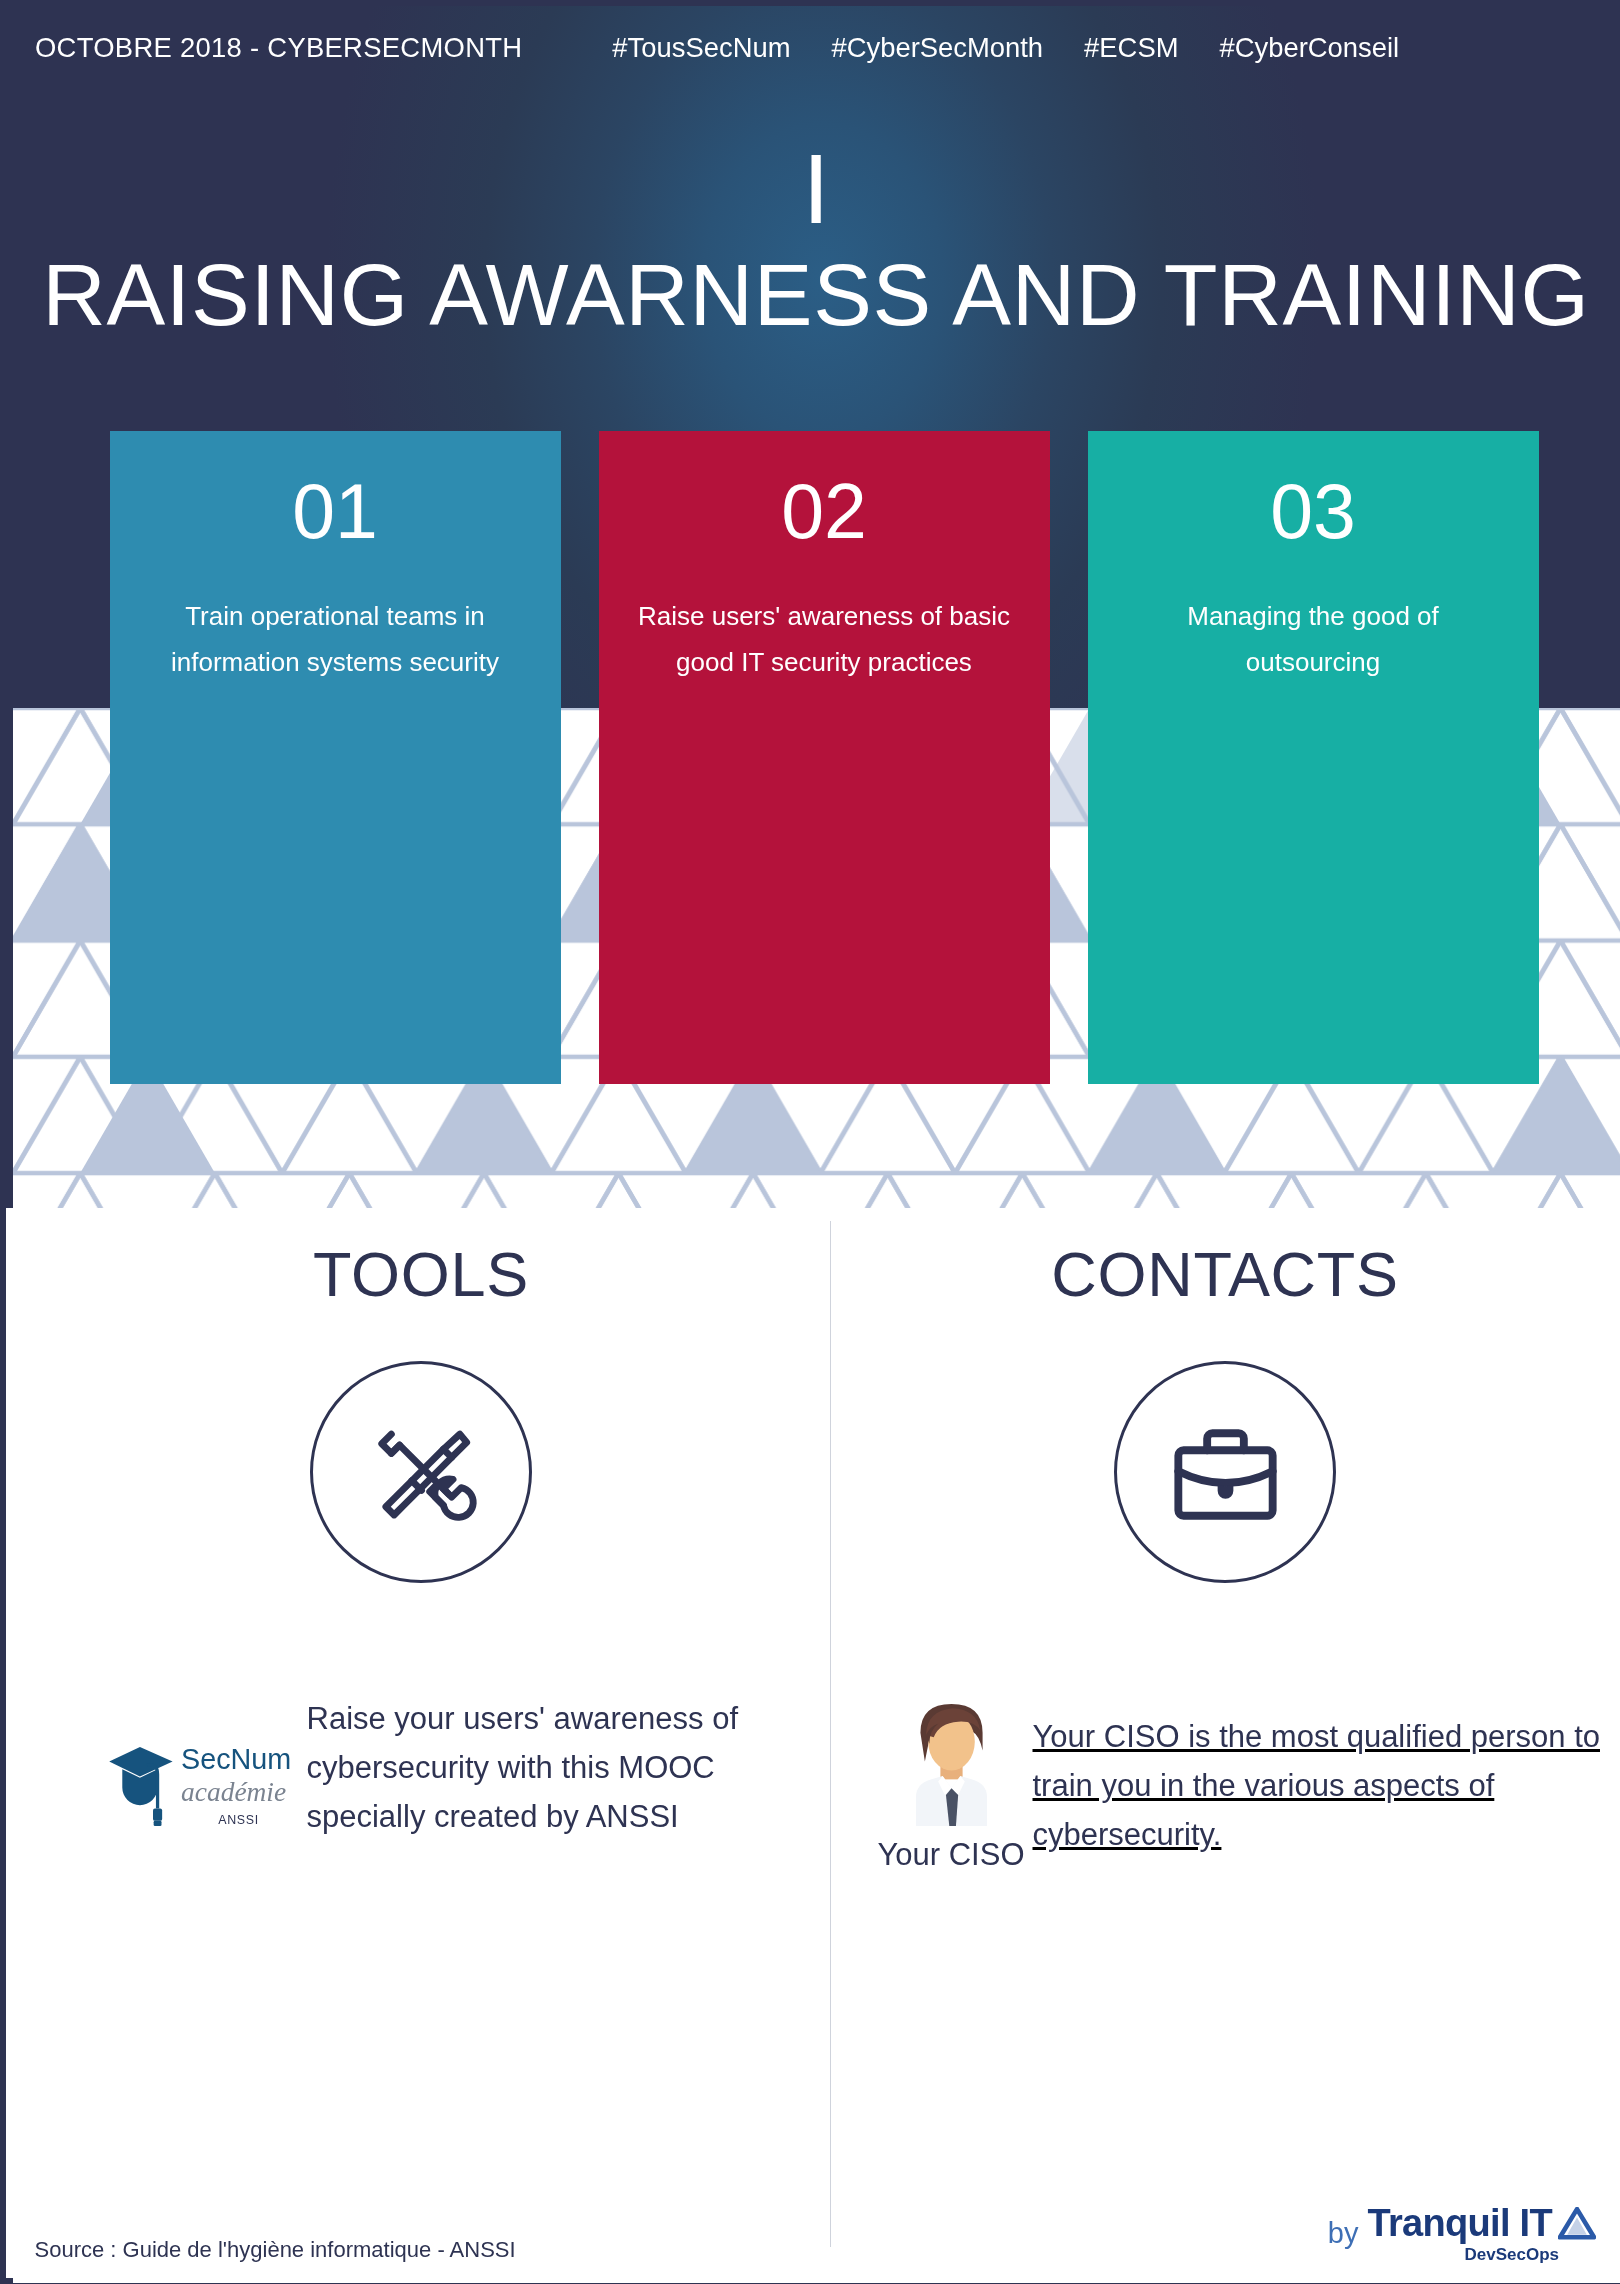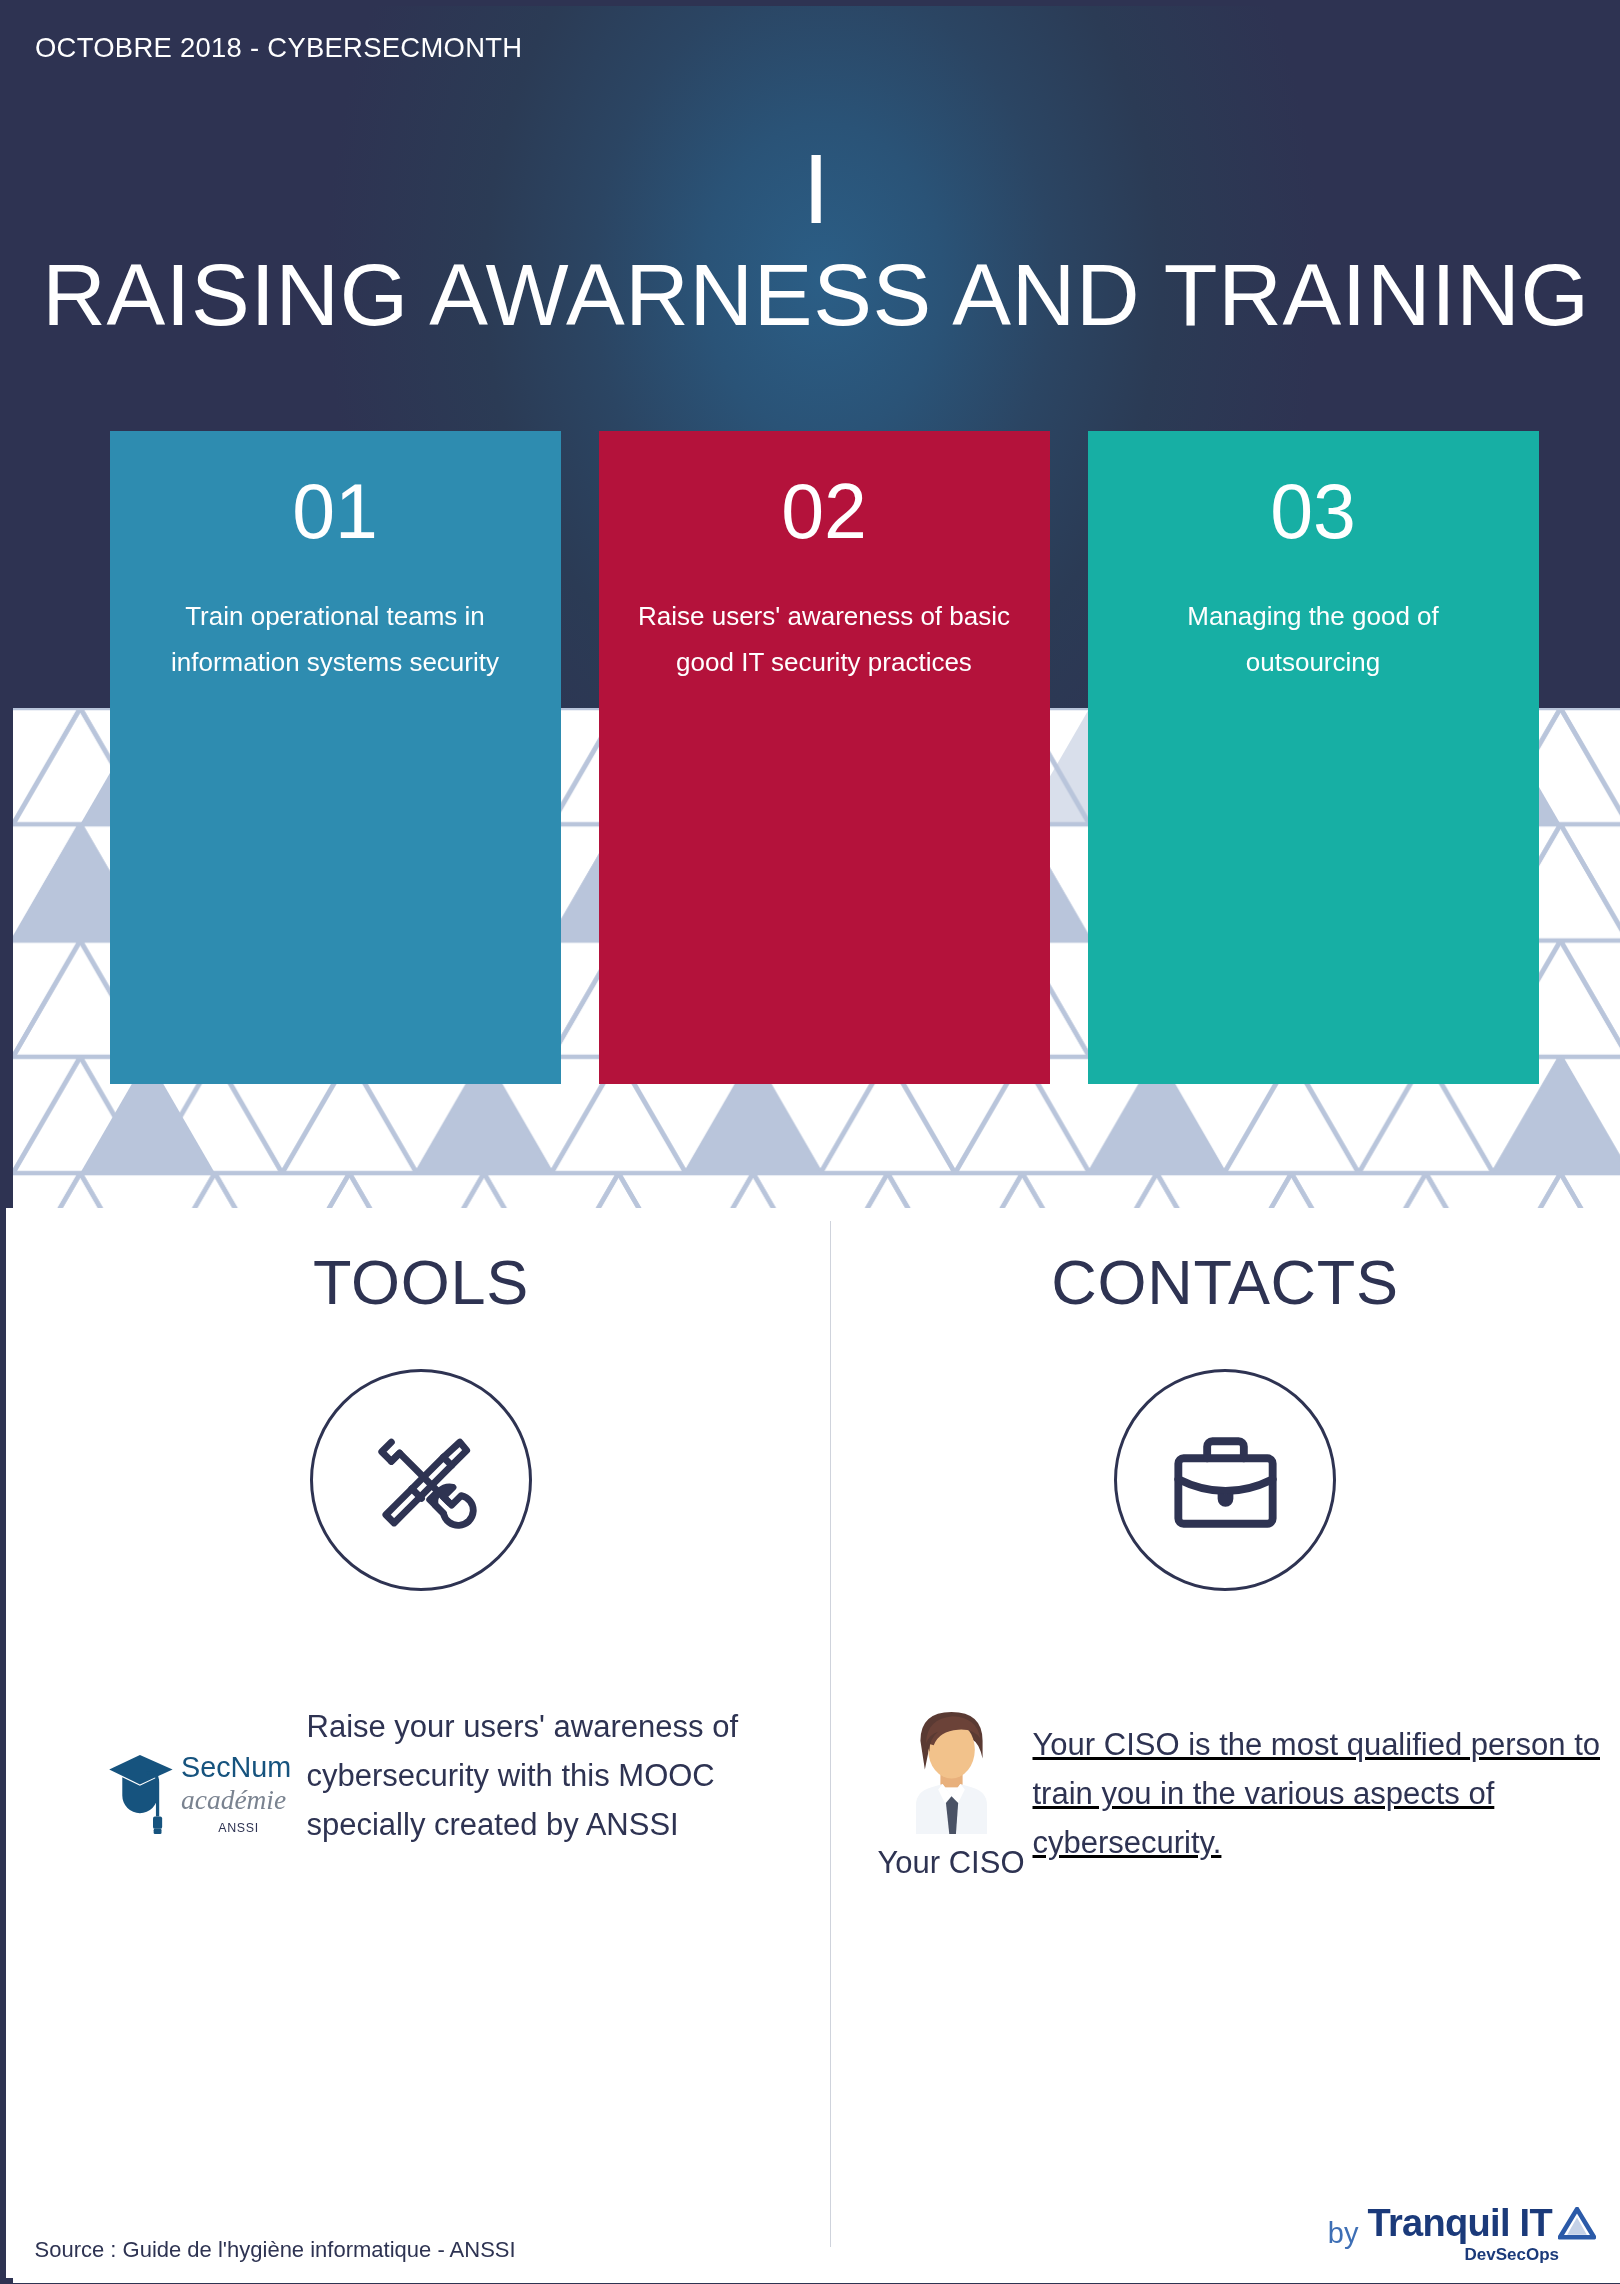--- a/index.html
+++ b/index.html
@@ -87,21 +87,21 @@
   .lower {
     position:absolute; left:6.5px; top:1202px; width:1607px; height:1075px;
     background:#FFFFFF;
   }
   .vdivider {
     position:absolute; left:817px; top:13px; width:1.3px; height:1026px;
     background:#CFD3DC;
   }
 
   .col {
-    position:absolute; top:12px;
+    position:absolute; top:4px;
   }
   .col-tools { left:0; width:817px; }
   .col-contacts { left:818px; width:789px; }
 
   .sec-head {
     text-align:center; color:#2E3352;
     font-size:63px; font-weight:400; letter-spacing:0.7px;
     margin-top:26px;
   }
 
@@ -191,20 +191,26 @@
 </style>
 </head>
 <body>
 
 <div class="page">
 
   <div class="hero">
 
     <div class="hdr">
       <div class="hdr-left">OCTOBRE 2018 - CYBERSECMONTH</div>
+      <div class="hdr-tags">
+        <div class="hdr-tag">#TousSecNum</div>
+        <div class="hdr-tag">#CyberSecMonth</div>
+        <div class="hdr-tag">#ECSM</div>
+        <div class="hdr-tag">#CyberConseil</div>
+      </div>
     </div>
 
     <div class="roman">I</div>
     <div class="title">RAISING AWARNESS AND TRAINING</div>
   </div>
 
   <div class="tri-band">
     <svg class="tri-svg" viewBox="0 0 2460 770" preserveAspectRatio="none">
       <defs>
         <pattern id="tri" width="206" height="178" patternUnits="userSpaceOnUse">

